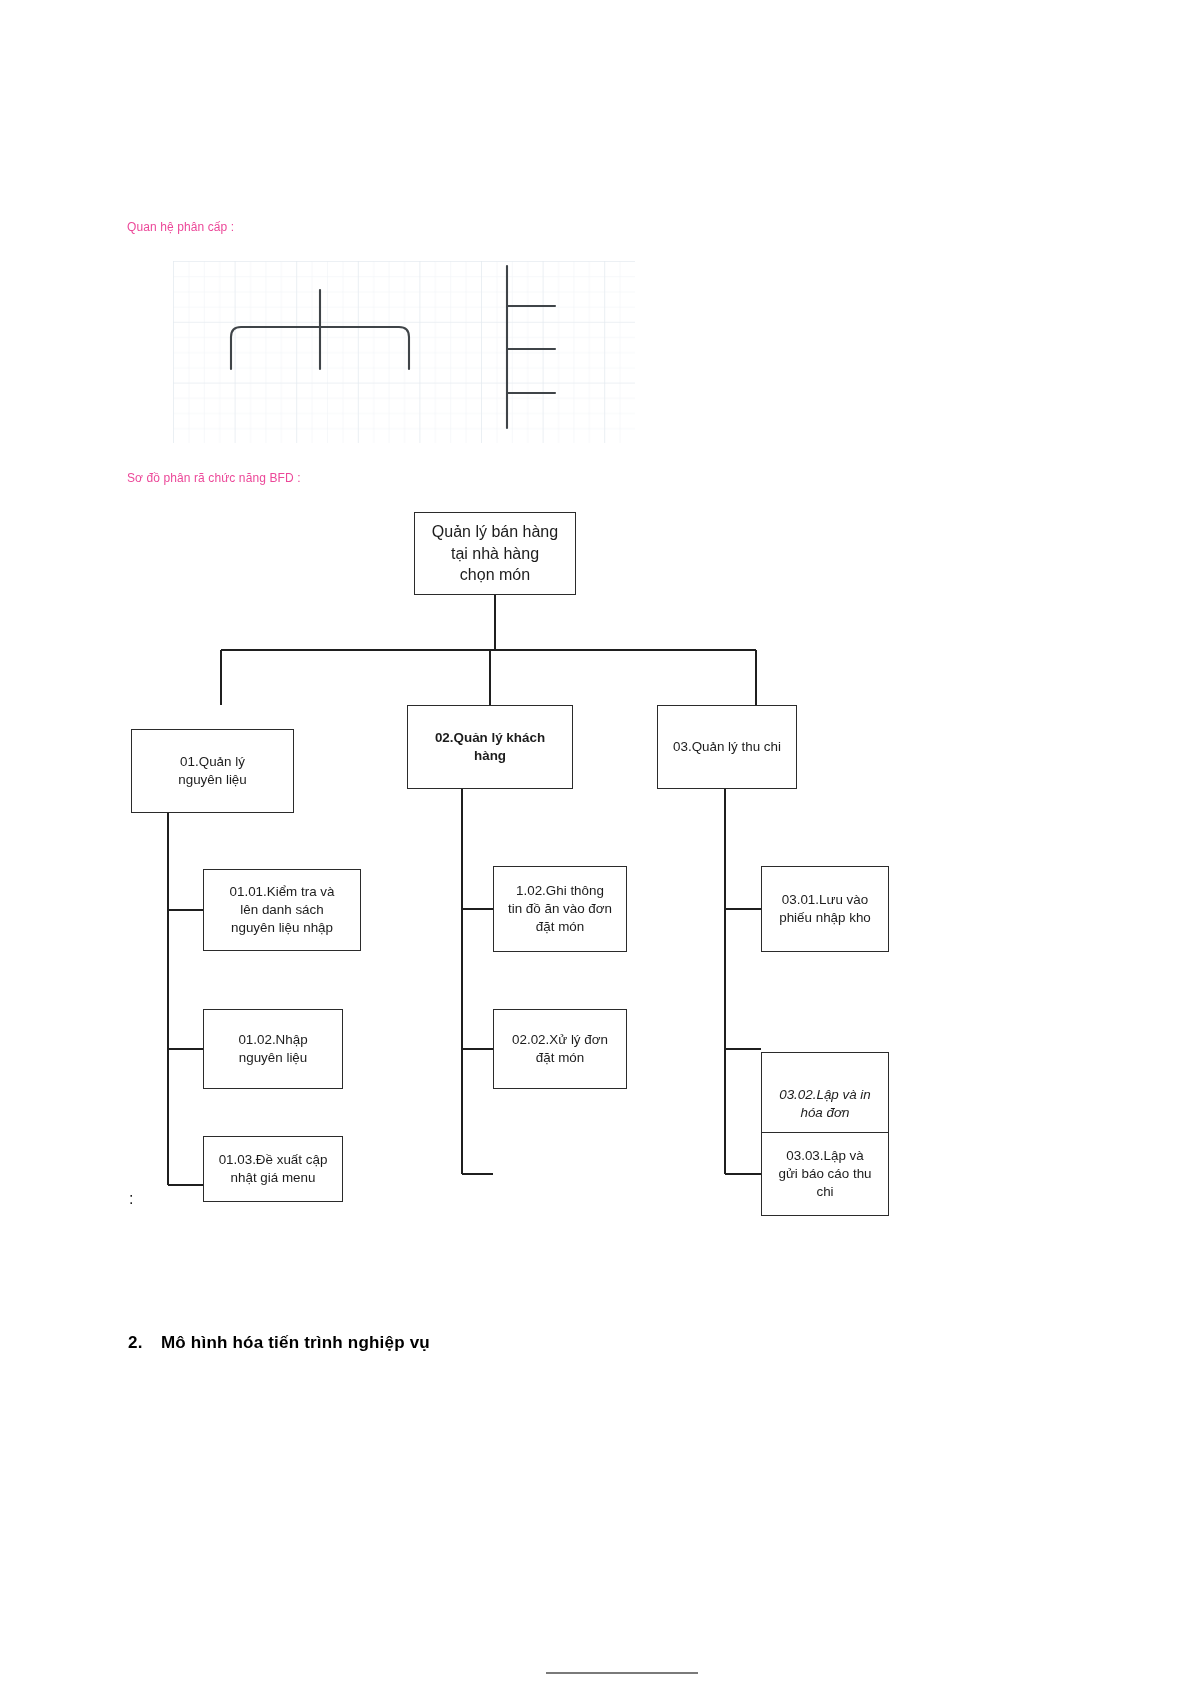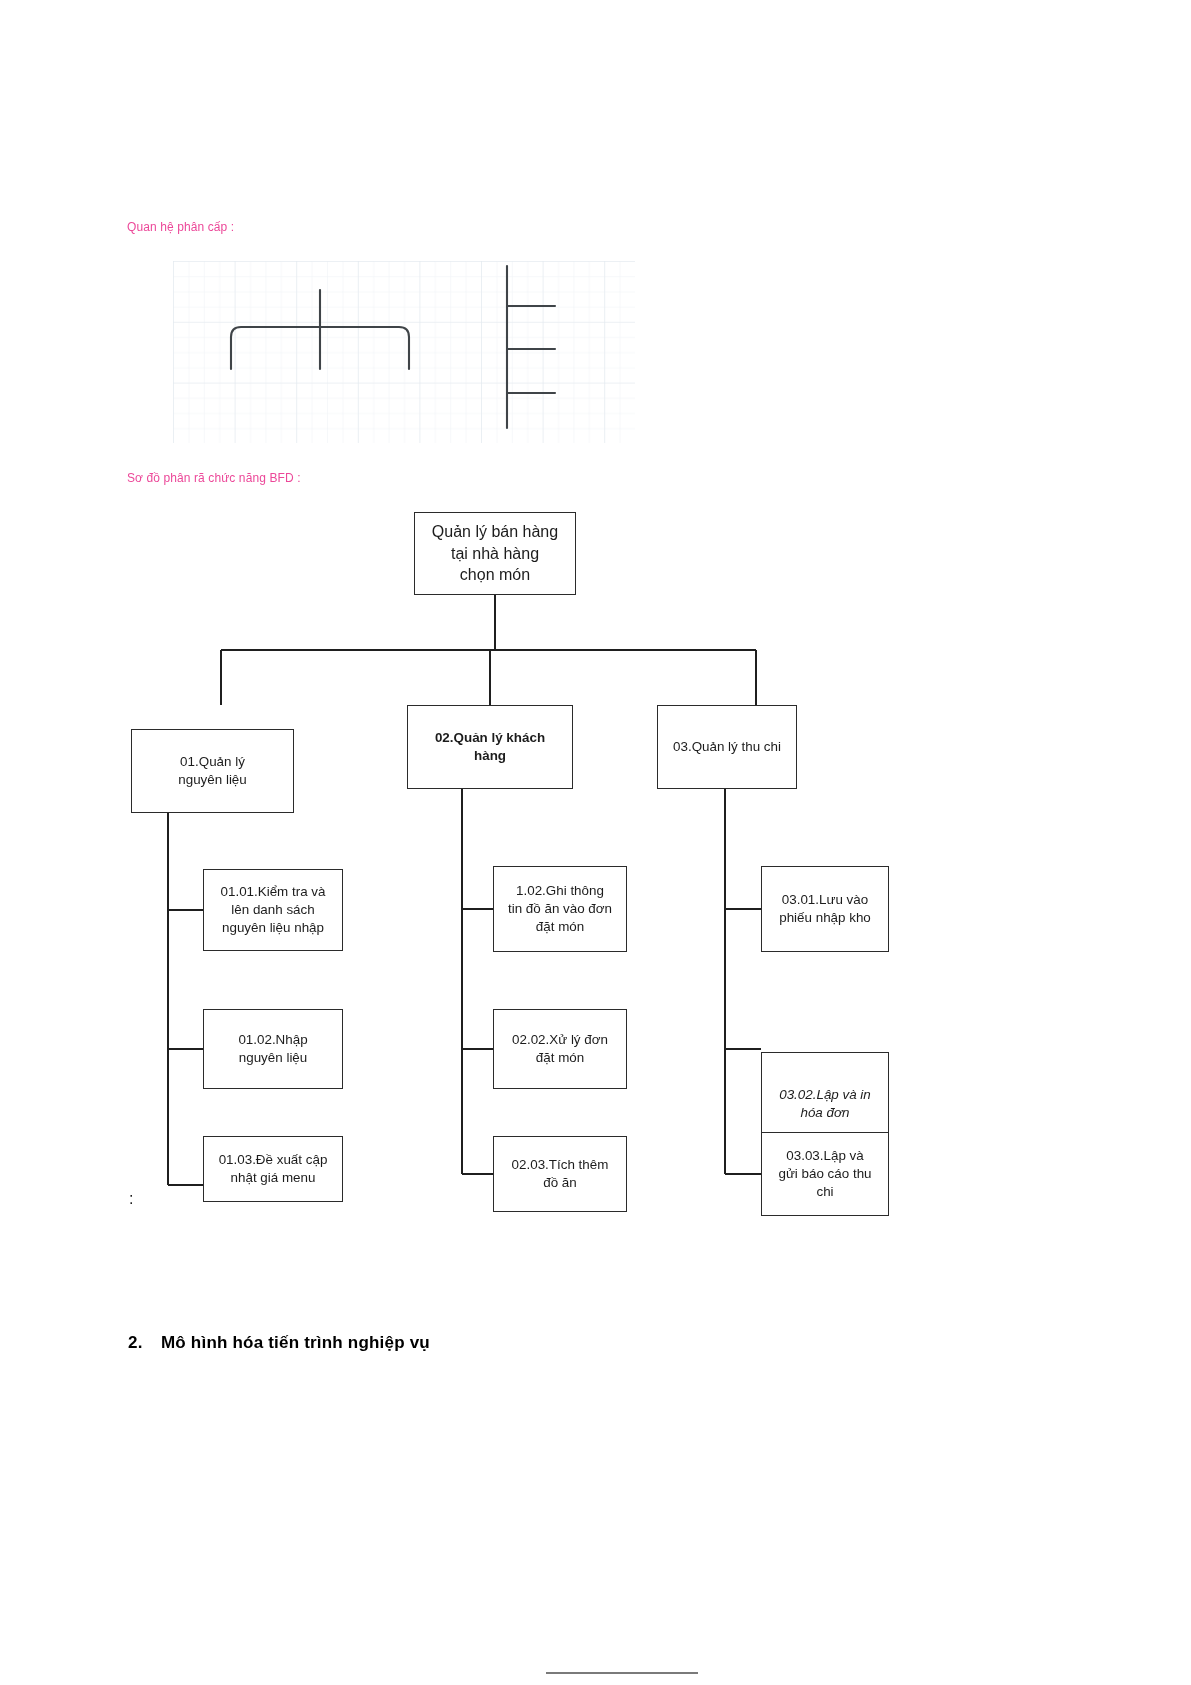--- a/index.html
+++ b/index.html
@@ -84,21 +84,21 @@
     padding: 2px 6px;
   }
   .node span { display:block; }
 
   .node-root  { left: 414px; top: 512px;  width: 162px; height: 83px;  font-size: 16px; }
 
   .node-l1-a  { left: 131px; top: 705px;  width: 163px; height: 84px; margin-top: 24px; }
   .node-l1-b  { left: 407px; top: 705px;  width: 166px; height: 84px; font-weight: bold; }
   .node-l1-c  { left: 657px; top: 705px;  width: 140px; height: 84px; }
 
-  .node-a1    { left: 203px; top: 869px;  width: 140px; height: 82px; }
+  .node-a1    { left: 203px; top: 869px;  width: 158px; height: 82px; }
   .node-a2    { left: 203px; top: 1009px; width: 140px; height: 80px; }
   .node-a3    { left: 203px; top: 1136px; width: 140px; height: 66px; }
 
   .node-b1    { left: 493px; top: 866px;  width: 134px; height: 86px; }
   .node-b2    { left: 493px; top: 1009px; width: 134px; height: 80px; }
   .node-b3    { left: 493px; top: 1136px; width: 134px; height: 76px; }
 
   .node-c1    { left: 761px; top: 866px;  width: 128px; height: 86px; }
   .node-c2    { left: 761px; top: 1052px; width: 128px; height: 104px; font-style: italic; }
   .node-c3    { left: 761px; top: 1132px; width: 128px; height: 84px; }
@@ -235,26 +235,20 @@
       <span>tin đồ ăn vào đơn</span>
       <span>đặt món</span>
     </div>
   </div>
   <div class="node node-b2">
     <div>
       <span>02.02.Xử lý đơn</span>
       <span>đặt món</span>
     </div>
   </div>
-  <div class="node node-b3">
-    <div>
-      <span>02.03.Tích thêm</span>
-      <span>đồ ăn</span>
-    </div>
-  </div>
 
   <div class="node node-c1">
     <div>
       <span>03.01.Lưu vào</span>
       <span>phiếu nhập kho</span>
     </div>
   </div>
   <div class="node node-c2">
     <div>
       <span>03.02.Lập và in</span>

